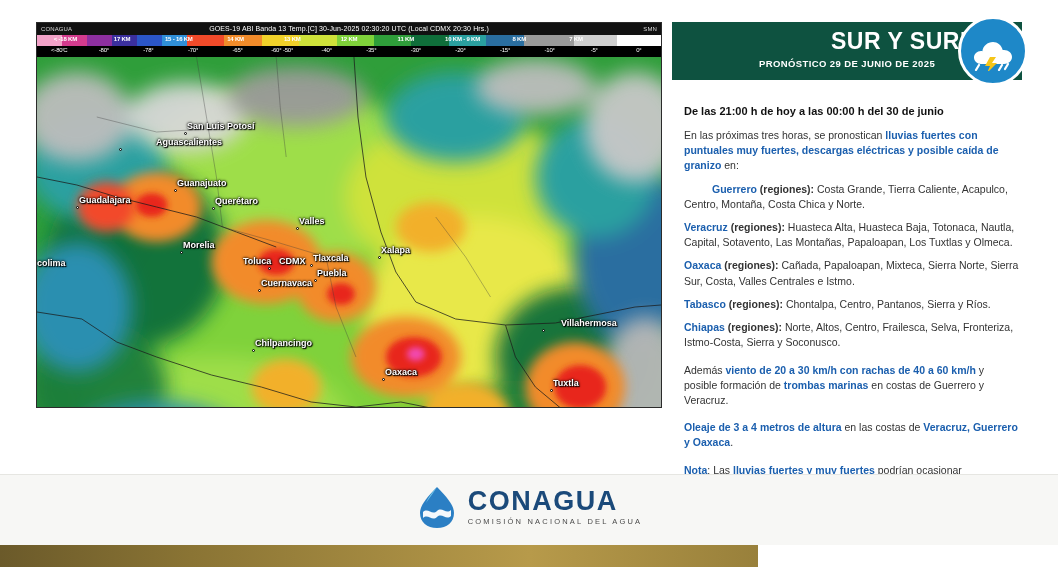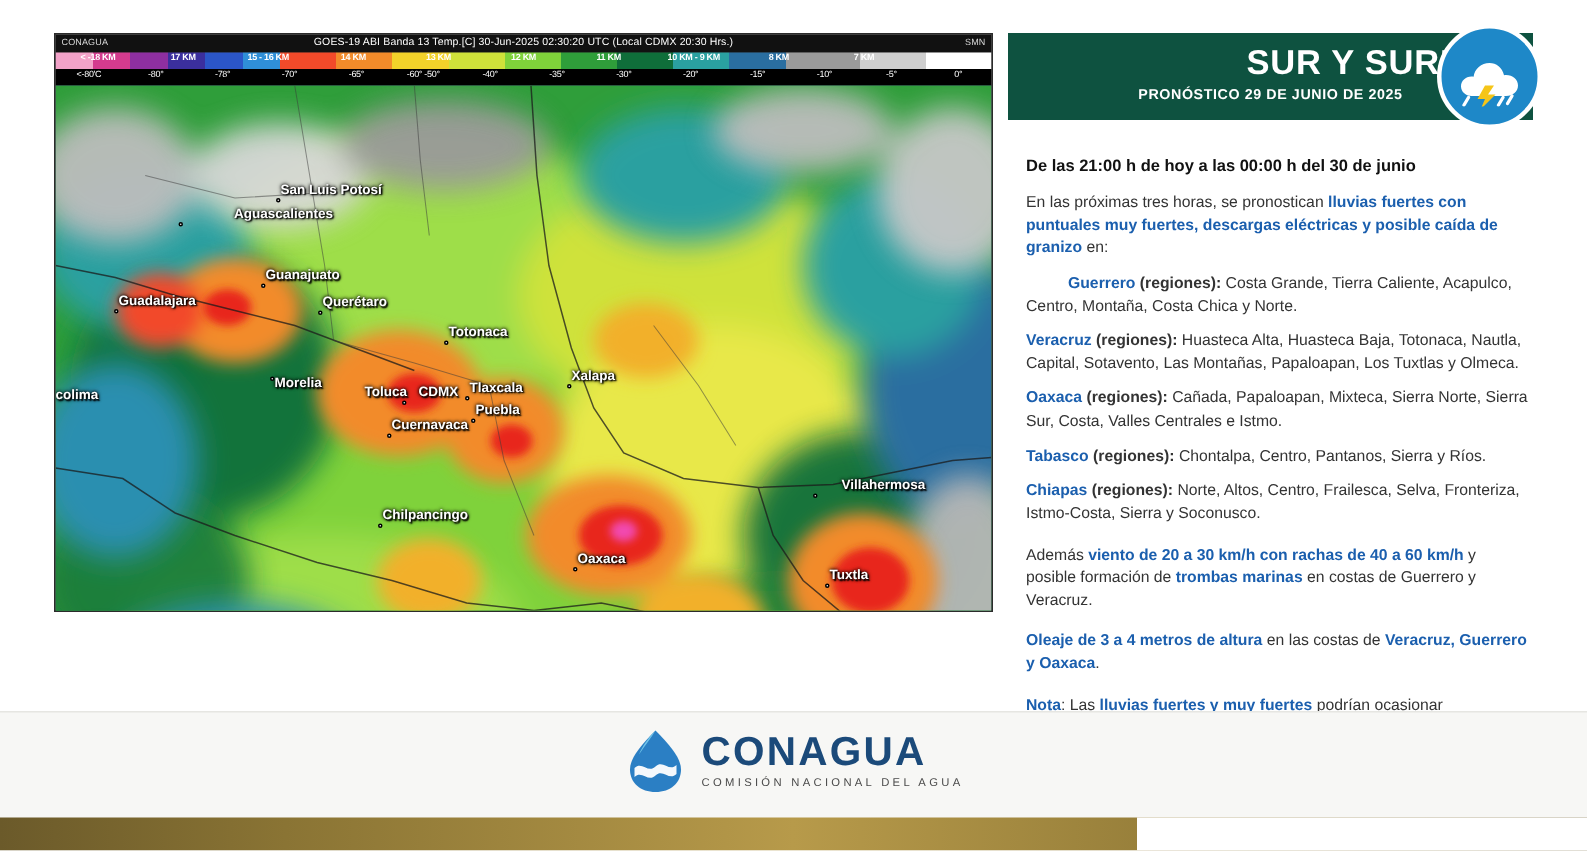--- a/index.html
+++ b/index.html
@@ -8,21 +8,21 @@
     width:1058px; height:567px;
     font-family:"Liberation Sans", sans-serif;
     background:#ffffff;
     overflow:hidden;
   }
   .page { position:relative; width:1058px; height:567px; background:#fff; }
 
   
   .map-panel {
     position:absolute; left:36px; top:22px; width:626px; height:386px;
-    background:#737373; border:1px solid #2b2b2b; overflow:hidden;
+    background:#5eead4; border:1px solid #2b2b2b; overflow:hidden;
   }
   .map-titlebar {
     position:relative; height:12px; background:#111; color:#fff;
     font-size:7px; line-height:12px; text-align:center; letter-spacing:.1px;
   }
   .map-titlebar .left-tag {
     position:absolute; left:4px; top:0; font-size:6px; color:#d8d8d8;
   }
   .map-titlebar .right-tag {
     position:absolute; right:4px; top:0; font-size:6px; color:#d8d8d8;
@@ -270,22 +270,22 @@
           <path d="M290 200 L300 250 L320 300"></path>
           <path d="M400 160 L430 200 L455 240"></path>
         </g>
       </svg>
 
       <span class="city-label" style="left:150px; top:64px;">San Luis Potosí</span>
       <span class="city-label" style="left:85px; top:80px;padding-left:34px;">Aguascalientes</span>
       <span class="city-label" style="left:140px; top:121px;">Guanajuato</span>
       <span class="city-label" style="left:42px; top:138px;">Guadalajara</span>
       <span class="city-label" style="left:178px; top:139px;">Querétaro</span>
-      <span class="city-label" style="left:262px; top:159px;">Totonaca</span>
-      <span class="city-label" style="left:146px; top:193px;">Morelia</span>
+      <span class="city-label" style="left:262px; top:159px;">Valles</span>
+      <span class="city-label" style="left:146px; top:183px;">Morelia</span>
       <span class="city-label" style="left:206px; top:199px;">Toluca</span>
       <span class="city-label" style="left:242px; top:199px;">CDMX</span>
       <span class="city-label" style="left:276px; top:196px;">Tlaxcala</span>
       <span class="city-label" style="left:344px; top:188px;">Xalapa</span>
       <span class="city-label" style="left:280px; top:211px;">Puebla</span>
       <span class="city-label" style="left:224px; top:221px;">Cuernavaca</span>
       <span class="city-label" style="left:0px; top:201px;">colima</span>
       <span class="city-label" style="left:218px; top:281px;">Chilpancingo</span>
       <span class="city-label" style="left:348px; top:310px;">Oaxaca</span>
       <span class="city-label" style="left:524px; top:261px;">Villahermosa</span>

